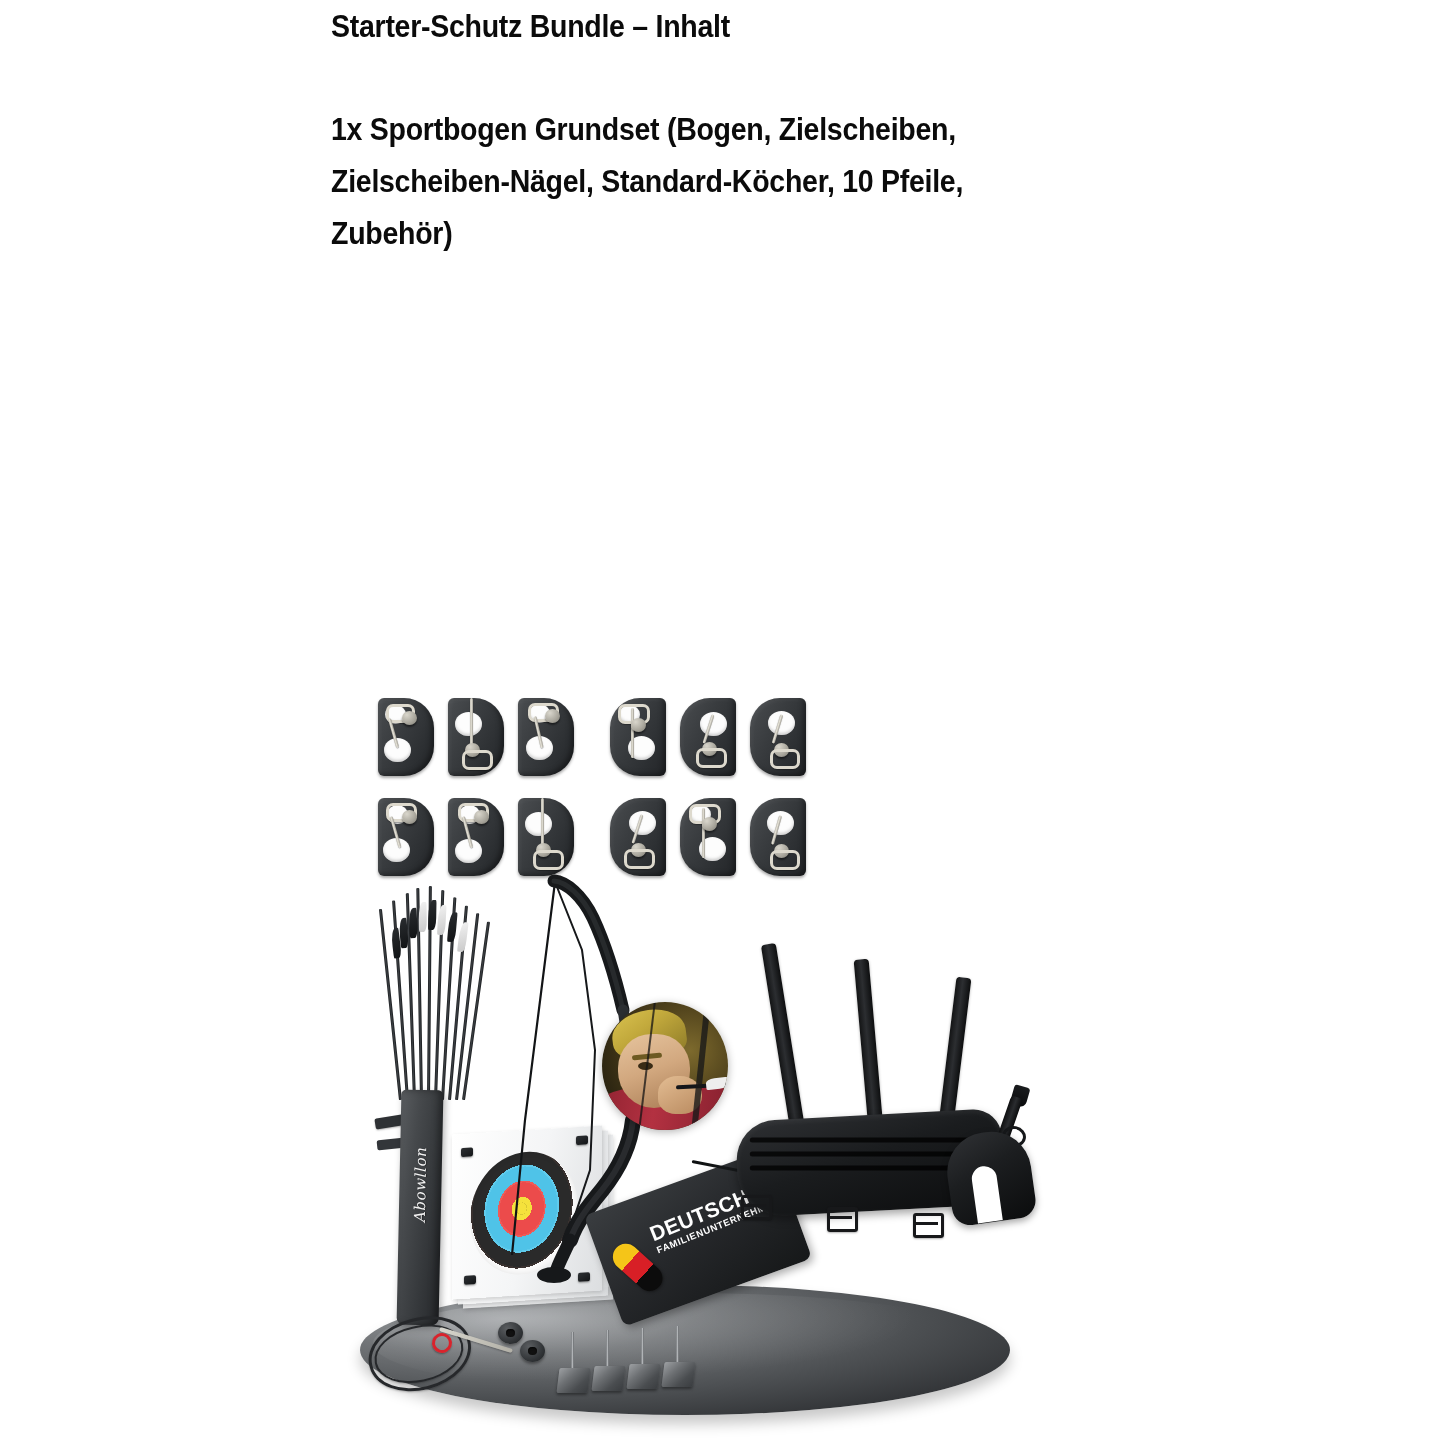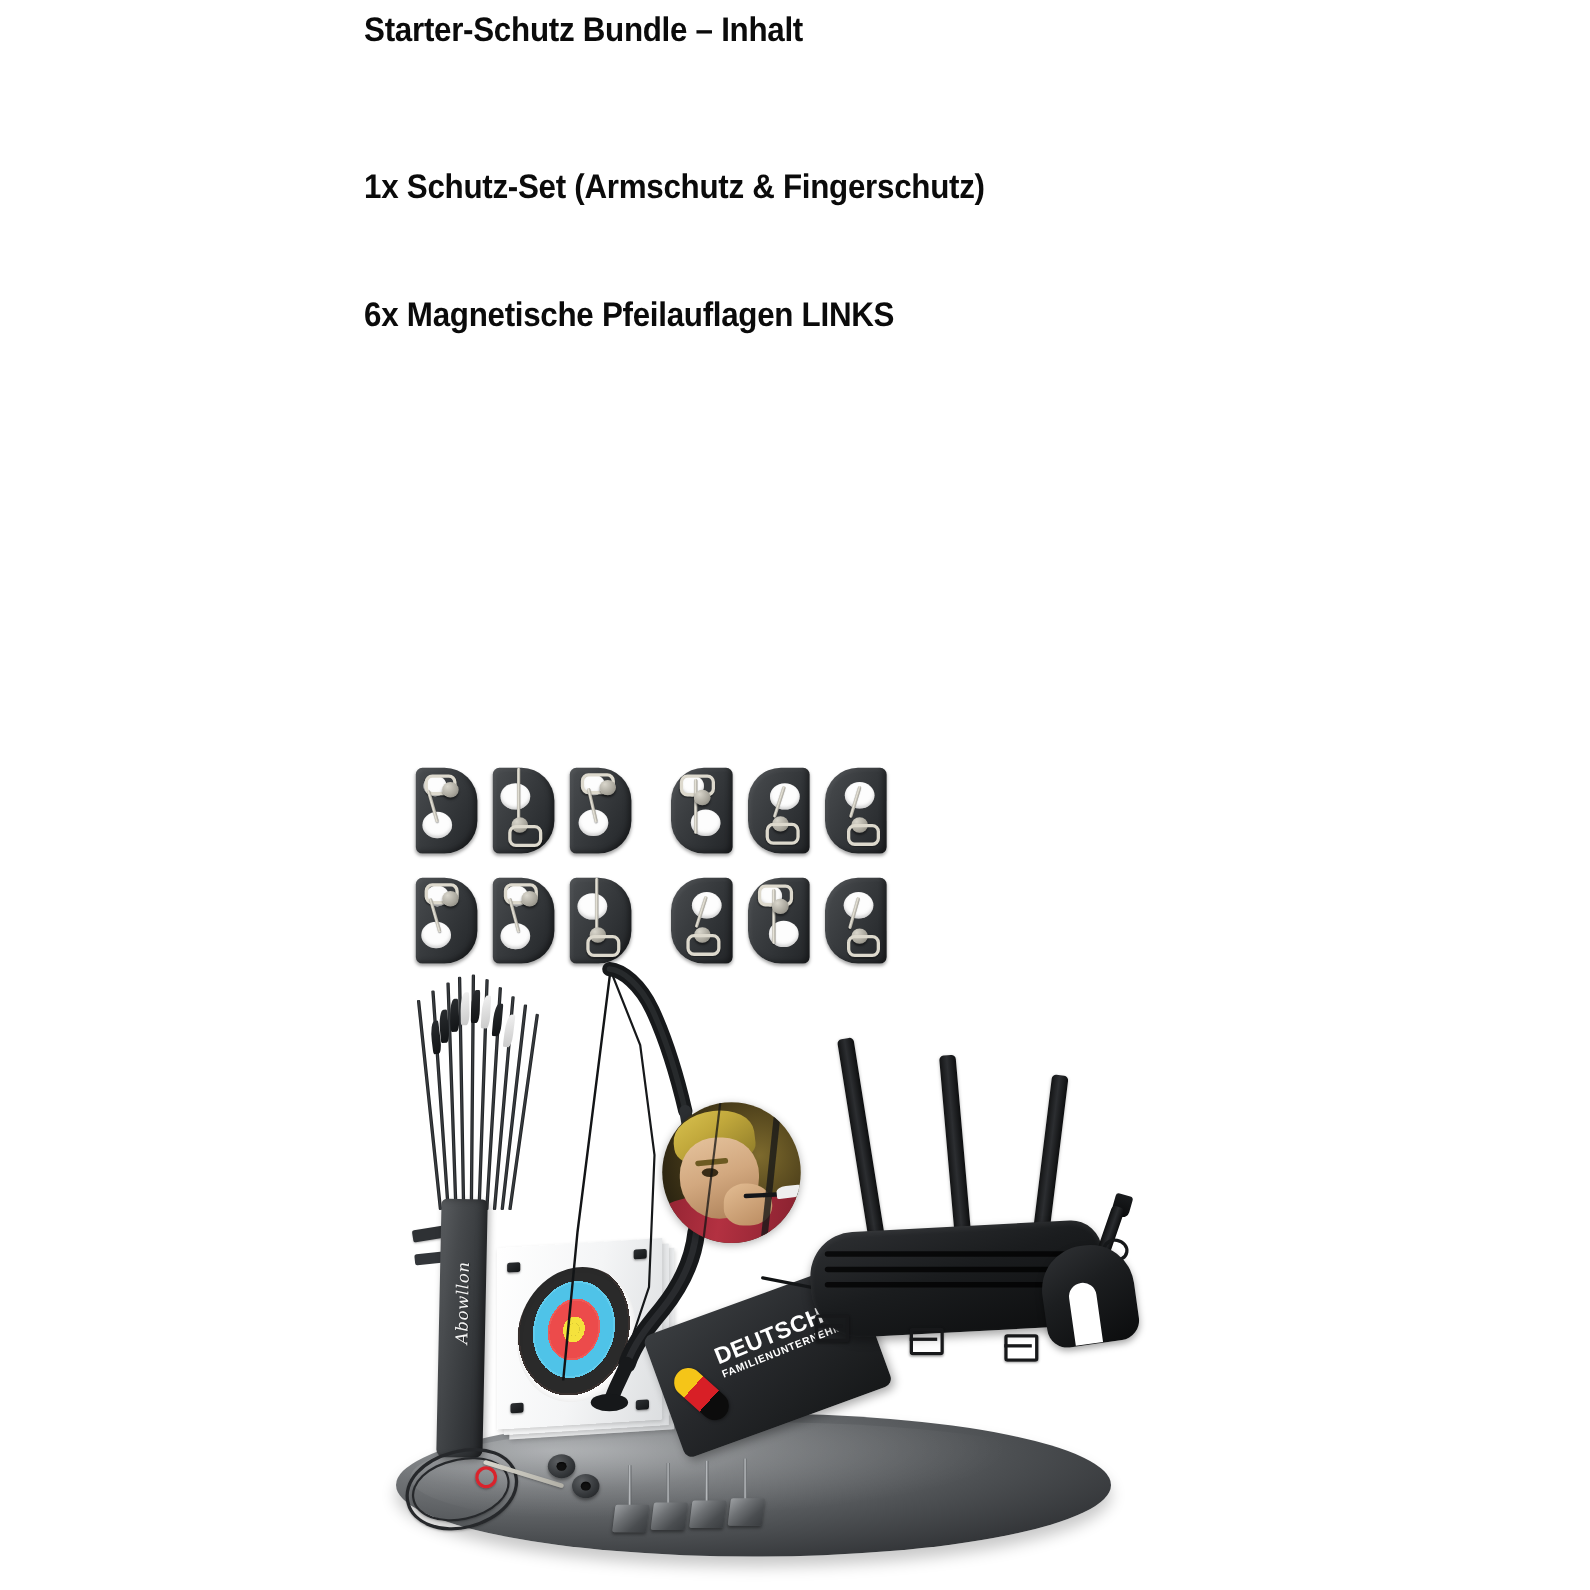--- a/index.html
+++ b/index.html
@@ -308,32 +308,31 @@
 </style>
 </head>
 <body>
 
 <div id="stage">
 
   <div class="copy">
     <div class="line headline">Starter-Schutz Bundle – Inhalt</div>
     <div class="gap-lg"></div>
 
+    <div>
+      <div class="line para">1x Sportbogen Grundset (Bogen, Zielscheiben,</div>
+      <div class="line para">Zielscheiben-Nägel, Standard-Köcher, 10 Pfeile,</div>
+      <div class="line para">Zubehör)</div>
+    </div>
     <div class="gap-md"></div>
 
-    <div>
-      <div class="line para">1x Schutz-Set (Armschutz &amp; Fingerschutz)</div>
-    </div>
     <div class="gap-sm"></div>
 
     <div class="gap-sm"></div>
 
-    <div>
-      <div class="line para">6x Magnetische Pfeilauflagen LINKS</div>
-    </div>
   </div>
 
   <div id="photo">
 
     <div class="rest-grid">
 
       <div class="rest" style="left:0px;top:0px;">
         <div class="hole sm" style="left:7px;top:7px;"></div>
         <div class="hole big" style="left:6px;top:40px;"></div>
         <div class="clip" style="left:8px;top:6px;width:23px;height:13px;"></div>

